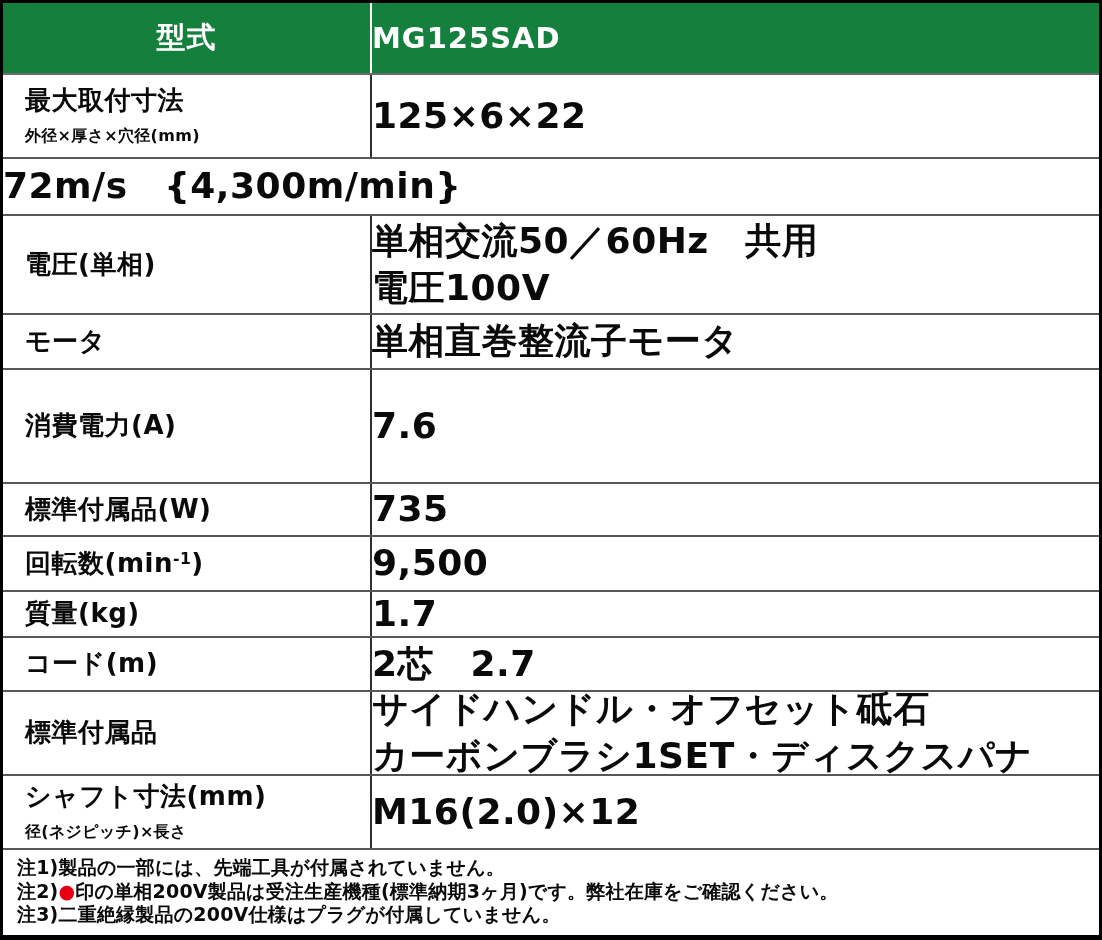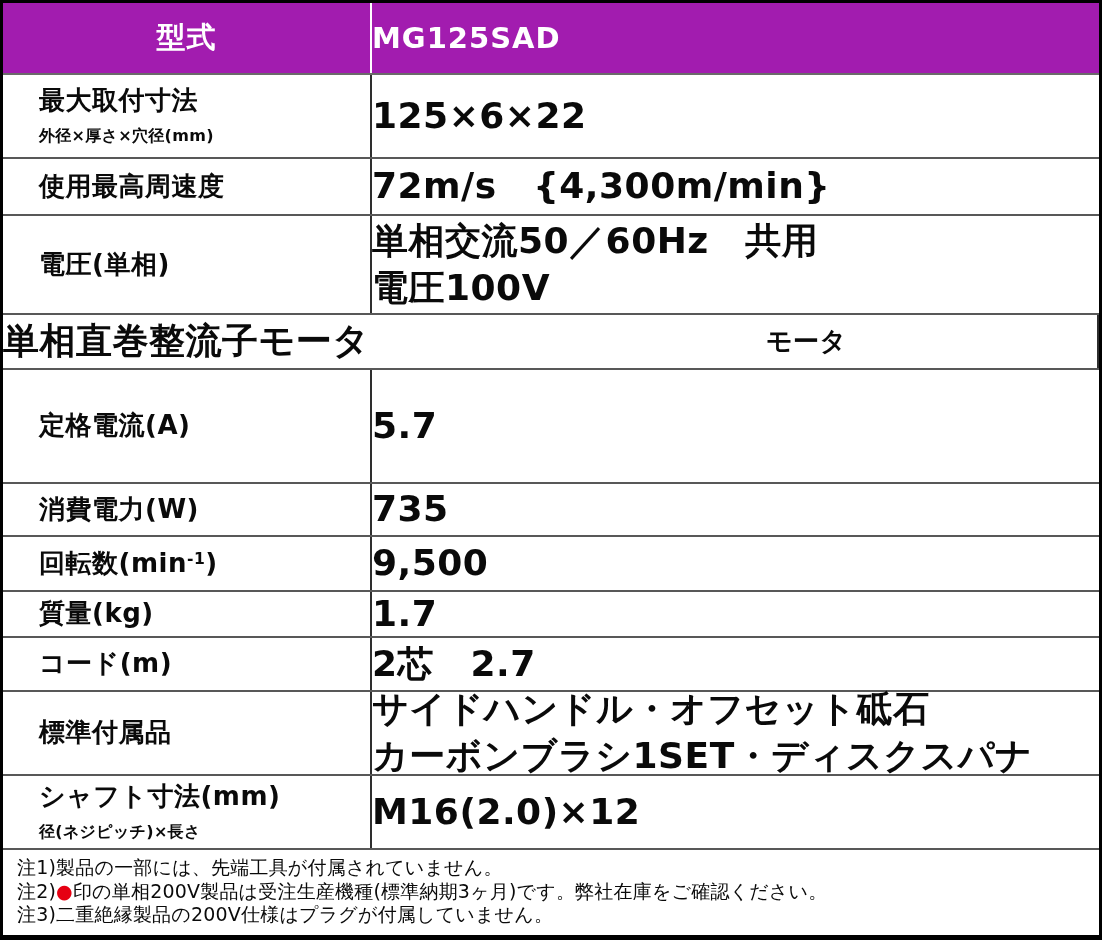--- a/index.html
+++ b/index.html
@@ -24,21 +24,21 @@
   .row:last-child { border-bottom: none; }
   .cell {
     box-sizing: border-box;
     display: flex;
     flex-direction: column;
     justify-content: center;
   }
   .label-cell {
     width: 369px;
     border-right: 2px solid #2e2e2e;
-    padding-left: 36px;
+    padding-left: 22px;
     align-items: flex-start;
   }
   .value-cell {
     flex: 1;
     align-items: flex-start;
     text-align: center;
   }
   .label {
     font-size: 26px;
     font-weight: bold;
@@ -58,41 +58,41 @@
     line-height: 1.3;
     letter-spacing: 0.5px;
   }
   .sup {
     font-size: 0.6em;
     vertical-align: 8px;
     line-height: 0;
   }
   
   .row--header {
-    background: #a21caf;
+    background: #15803d;
     color: #ffffff;
     border-bottom: 2px solid #6a6a6a;
     height: 72px;
   }
   .row--header .label-cell {
     border-right: 2px solid #ffffff;
     padding-left: 0;
     align-items: center;
   }
   .row--header .hdr-text {
     font-size: 29px;
     font-weight: bold;
     letter-spacing: 1px;
   }
   
   .notes {
     box-sizing: border-box;
     padding: 6px 30px 8px 14px;
     font-size: 19px;
-    font-weight: normal;
+    font-weight: bold;
     line-height: 1.24;
     letter-spacing: 0.2px;
     border-radius: 11px;
   }
   .note-line { white-space: nowrap; }
   .note-bullet { color: #e60012; }
 </style>
 </head>
 <body>
 
@@ -111,59 +111,56 @@
     <div class="cell label-cell">
       <div class="label">最大取付寸法</div>
       <div class="sublabel">外径×厚さ×穴径(mm)</div>
     </div>
     <div class="cell value-cell">
       <div class="value">125×6×22</div>
     </div>
   </div>
 
   <div class="row" style="height:57px">
-    <div class="cell label-cell">
-      <div class="label">使用最高周速度</div>
-    </div>
     <div class="cell value-cell">
       <div class="value">72m/s　{4,300m/min}</div>
     </div>
   </div>
 
   <div class="row" style="height:99px">
     <div class="cell label-cell">
       <div class="label">電圧(単相)</div>
     </div>
     <div class="cell value-cell">
       <div class="value">単相交流50／60Hz　共用</div>
       <div class="value">電圧100V</div>
     </div>
   </div>
 
   <div class="row" style="height:55px">
+    <div class="cell label-cell">
+      <div class="label">モータ</div>
+    </div>
     <div class="cell value-cell">
       <div class="value">単相直巻整流子モータ</div>
     </div>
-    <div class="cell label-cell">
-      <div class="label">モータ</div>
-    </div>
   </div>
 
   <div class="row" style="height:114px">
     <div class="cell label-cell">
-      <div class="label">定格電流(A)</div>
-    </div>
-    <div class="cell value-cell">
-      <div class="value">5.7</div>
+      <div class="label">消費電力(A)</div>
+    </div>
+    <div class="cell value-cell">
+      <div class="value">7.6</div>
     </div>
   </div>
 
   <div class="row" style="height:53px">
     <div class="cell label-cell">
-      <div class="label">消費電力(W)</div>
+      <div class="label">標準付属品(W)</div>
     </div>
     <div class="cell value-cell">
       <div class="value">735</div>
     </div>
   </div>
 
   <div class="row" style="height:55px">
     <div class="cell label-cell">
       <div class="label"><span>回転数(min</span><span class="sup">-1</span><span>)</span></div>
     </div>

